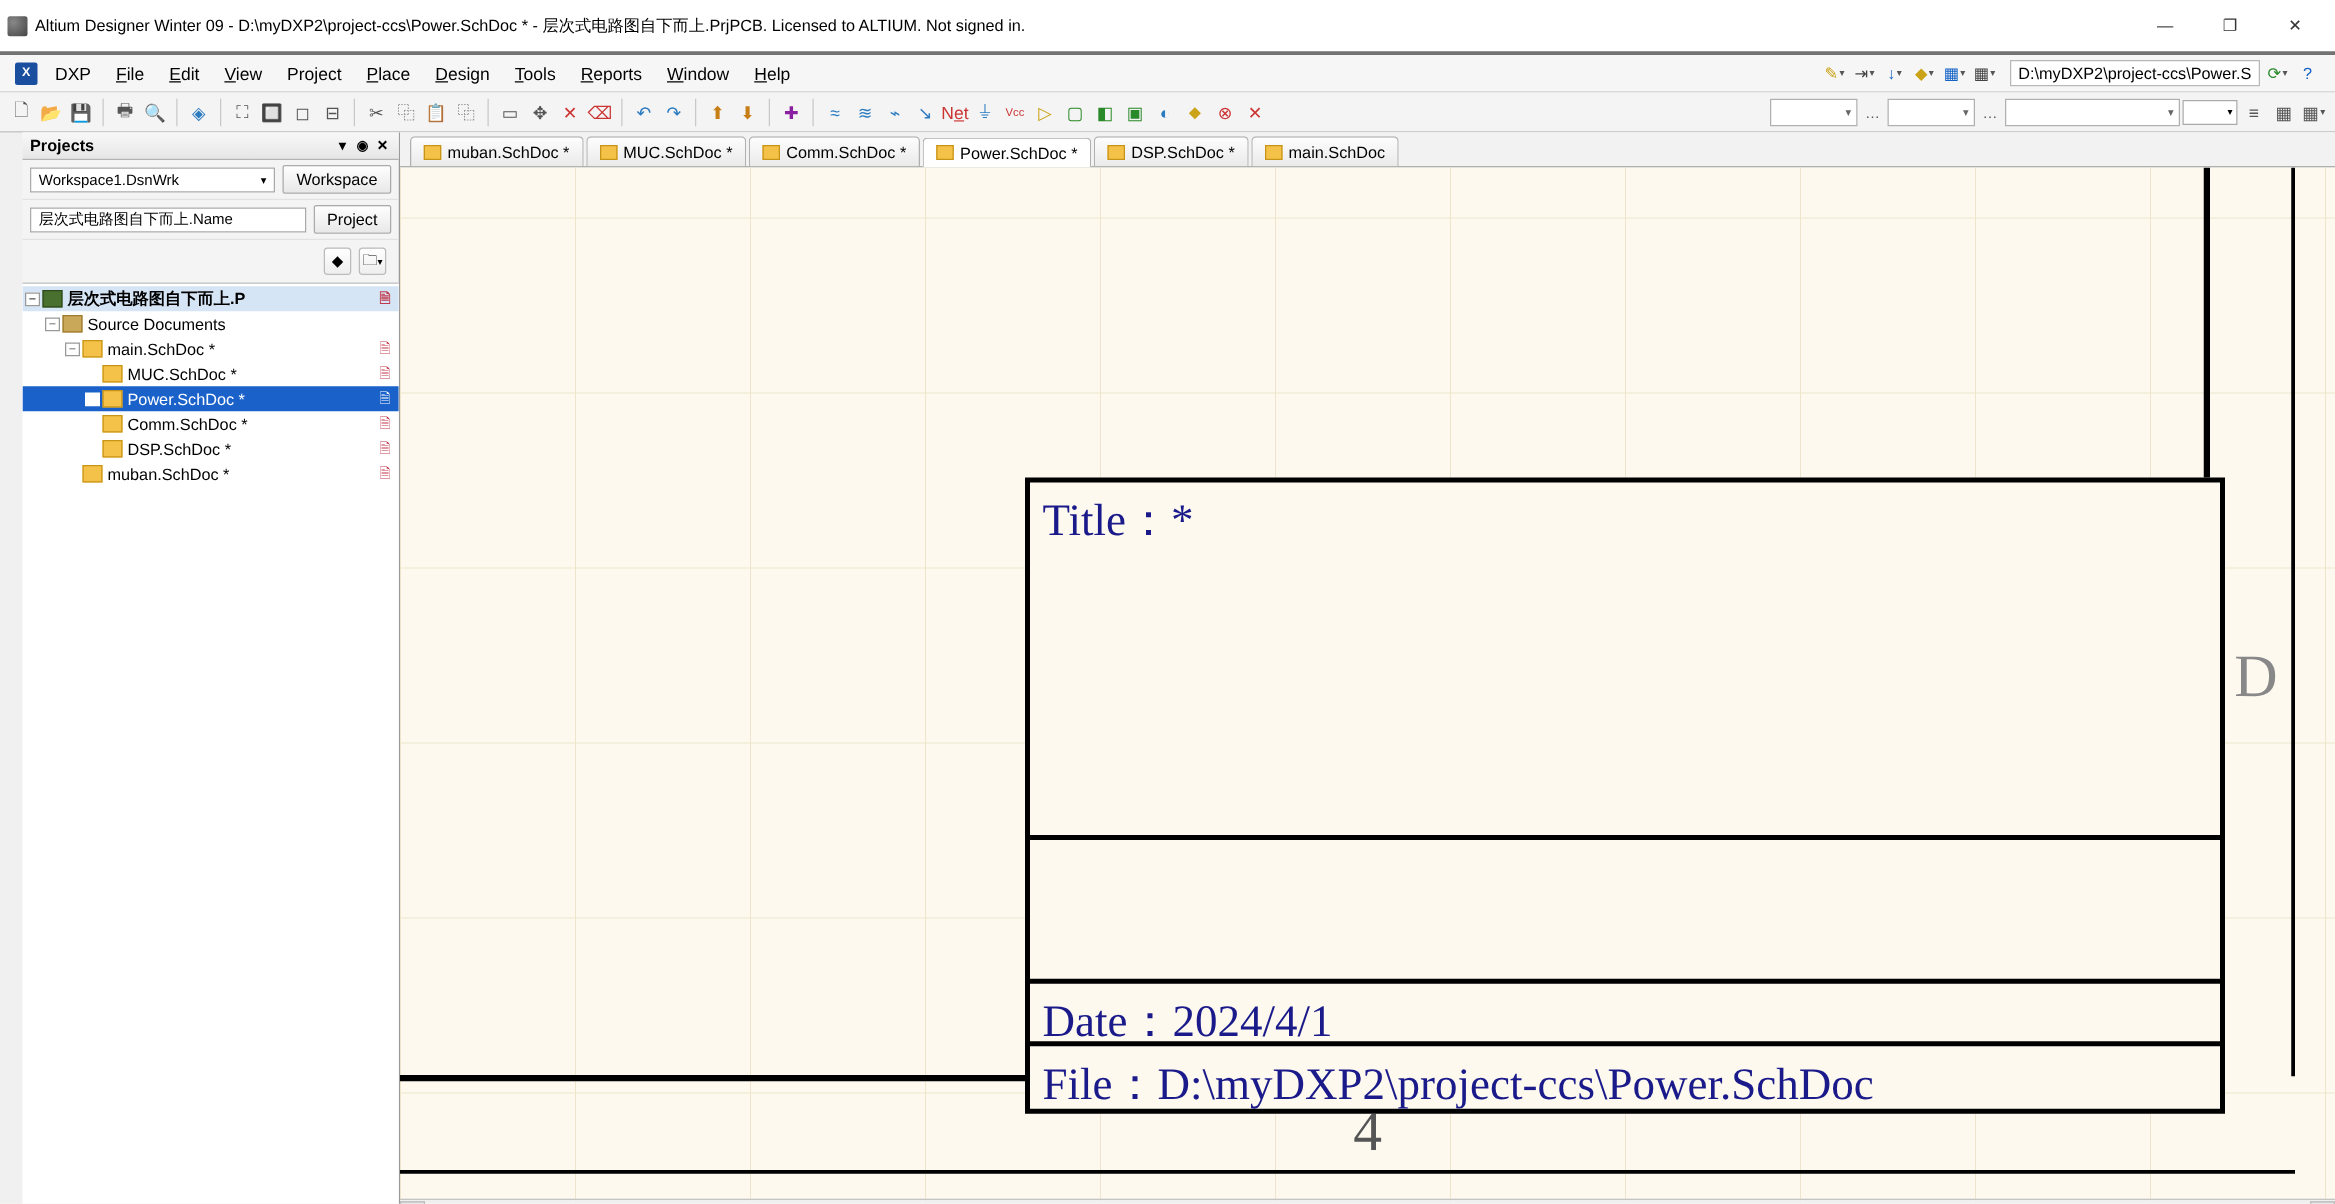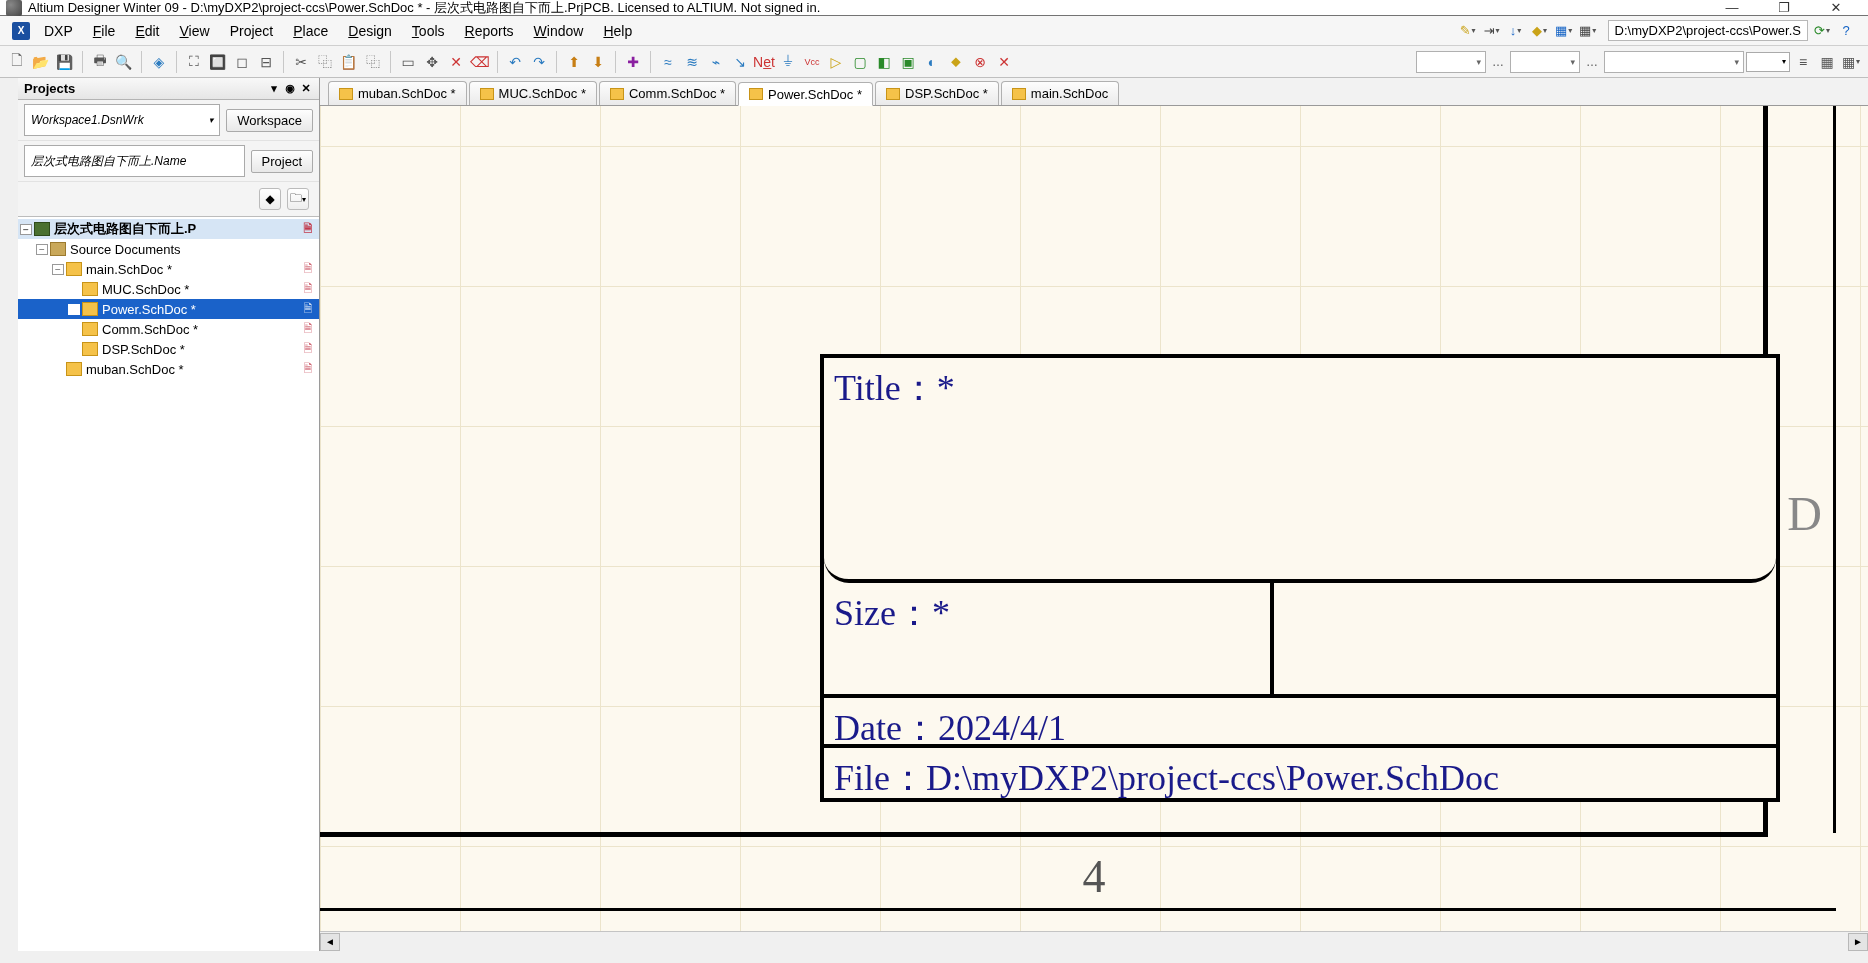--- a/index.html
+++ b/index.html
@@ -1,19 +1,19 @@
 <!DOCTYPE html>
 <html><head>
 <meta charset="utf-8">
 <style>
   * { box-sizing: border-box; margin: 0; padding: 0; }
   body { font-family: "Segoe UI", Tahoma, sans-serif; font-size: 12px; background: #f0f0f0; overflow: hidden; width: 1868px; height: 963px; }
   
   
-  .titlebar { display: flex; align-items: center; height: 16px; background: #fff; padding: 0 6px; border-bottom: 1px solid #737373; }
+  .titlebar { display: flex; align-items: center; height: 44px; background: #fff; padding: 0 6px; border-bottom: 3px solid #737373; }
   .titlebar .app-icon { width: 16px; height: 16px; margin-right: 6px; background: radial-gradient(circle at 30% 30%, #888, #444); border-radius: 2px; }
   .titlebar .title-text { flex: 1; font-size: 13px; color: #000; }
   .titlebar .win-controls { display: flex; gap: 16px; margin-right: 8px; }
   .titlebar .win-btn { width: 36px; height: 20px; display: flex; align-items: center; justify-content: center; font-size: 13px; color: #333; cursor: pointer; }
   
   
   .menubar { display: flex; align-items: center; height: 30px; background: #f6f6f6; border-bottom: 1px solid #cfcfcf; padding: 0 4px; }
   .dxp-icon { width: 18px; height: 18px; background: #1a4fa0; margin: 0 4px 0 8px; border-radius: 2px; display:flex; align-items:center; justify-content:center; }
   .dxp-icon::after { content: "X"; color:#fff; font-size:10px; font-weight:bold; }
   .menubar .menu-item { padding: 4px 10px; font-size: 14px; color: #000; cursor: pointer; }
@@ -34,21 +34,21 @@
   
   
   .main { display: flex; height: calc(963px - 28px - 30px - 32px); margin-left: 18px; }
   
   
   .projects-panel { width: 302px; background: #f4f4f4; border-right: 1px solid #9a9a9a; display: flex; flex-direction: column; }
   .panel-header { display: flex; align-items: center; height: 22px; background: linear-gradient(#f8f8f8,#e6e6e6); border-bottom: 1px solid #b4b4b4; padding: 0 6px; font-weight: bold; font-size: 13px; }
   .panel-header .ph-ctrls { margin-left: auto; display: flex; gap: 2px; }
   .panel-header .ph-btn { width: 14px; height: 14px; font-size: 11px; display:flex; align-items:center; justify-content:center; cursor:pointer; }
   .panel-row { display: flex; align-items: center; padding: 4px 6px; gap: 6px; border-bottom: 1px solid #e2e2e2; }
-  .panel-row .combo { flex: 1; border: 1px solid #aaa; background: #fff; height: 32px; display: flex; align-items: center; padding: 0 6px; font-style: italic; }
+  .panel-row .combo { flex: 1; border: 1px solid #aaa; background: #fff; height: 20px; display: flex; align-items: center; padding: 0 6px; }
   .panel-row .combo .car { margin-left:auto; font-size:9px; }
   .panel-row .btn { border: 1px solid #aaa; background: linear-gradient(#fefefe,#e8e8e8); padding: 3px 10px; font-size:13px; cursor:pointer; border-radius:2px; }
   .radio-row { display:flex; align-items:center; gap:14px; padding:6px 10px; border-bottom: 1px solid #e2e2e2; }
   .radio-row label { display:flex; align-items:center; gap:4px; font-size:13px; cursor:pointer; }
   .radio-row input { margin:0; }
   .panel-icons-row { display:flex; justify-content:flex-end; gap:6px; padding:6px 10px; }
   .mini-ico { width:22px; height:22px; border:1px solid #bbb; background:linear-gradient(#fff,#eee); border-radius:3px; display:flex; align-items:center; justify-content:center; font-size:12px; cursor:pointer; }
   
   
   .tree { flex:1; background:#fff; border-top:1px solid #bcbcbc; overflow:auto; font-size:13px; padding-top:2px; }
@@ -80,21 +80,21 @@
   .sheet-bottom2 { position:absolute; left:0; right:32px; bottom:40px; height:3px; background:#000; }
   .hscroll-track { position:absolute; left:0; right:0; bottom:0; height:20px; background:#f0f0f0; border-top:1px solid #c4c4c4; display:flex; align-items:center; }
   .hscroll-track .arr { width:20px; height:18px; background:#e4e4e4; border:1px solid #b8b8b8; display:flex; align-items:center; justify-content:center; font-size:10px; cursor:pointer; }
   .hscroll-track .track { flex:1; height:18px; position:relative; }
   
   
   .titleblock { position:absolute; left:500px; top:248px; width:960px; border:4px solid #000; background:#fdf9ef; font-family:"Times New Roman",serif; color:#1a1a8a; font-size:36px; }
   .tb-row { border-bottom:4px solid #000; display:flex; }
   .tb-row:last-child { border-bottom:none; }
   .tb-cell { padding:6px 10px 10px 10px; }
-  .tb-row.title-row { height:225px;border-radius:25px; }
+  .tb-row.title-row { height:286px; }
   .tb-row.title-row .tb-cell { display:flex; flex-direction:column; justify-content:space-between; }
   .tb-row.size-row .tb-cell { flex:1; }
   .tb-row.size-row .tb-cell.first { width:450px; flex:0 0 450px; border-right:4px solid #000; }
   .tb-row.size-row { height:115px; }
   .tb-row.date-row, .tb-row.file-row { height:50px; }
   .tb-cell .lbl { font-size:36px; }
   
   
   .rt-combo-sm { border:1px solid #aaa; background:#fff; height:20px; width:44px; display:flex; align-items:center; padding:0 3px; }
   .rt-combo-sm .car { margin-left:auto; font-size:8px; }
@@ -322,21 +322,20 @@
       <div class="d-label">D</div>
       <div class="page-num">4</div>
 
       <div class="titleblock">
         <div class="tb-row title-row">
           <div class="tb-cell" style="flex:1">
             <div class="lbl">Title：*</div>
           </div>
         </div>
         <div class="tb-row size-row">
-          <div class="tb-cell first"><span>Size：*</span></div>
         </div>
         <div class="tb-row date-row">
           <div class="tb-cell" style="flex:1"><span>Date：</span><span>2024/4/1</span></div>
         </div>
         <div class="tb-row file-row">
           <div class="tb-cell" style="flex:1"><span>File：</span><span>D:\myDXP2\project-ccs\Power.SchDoc</span></div>
         </div>
       </div>
 
       <div class="hscroll-track">

